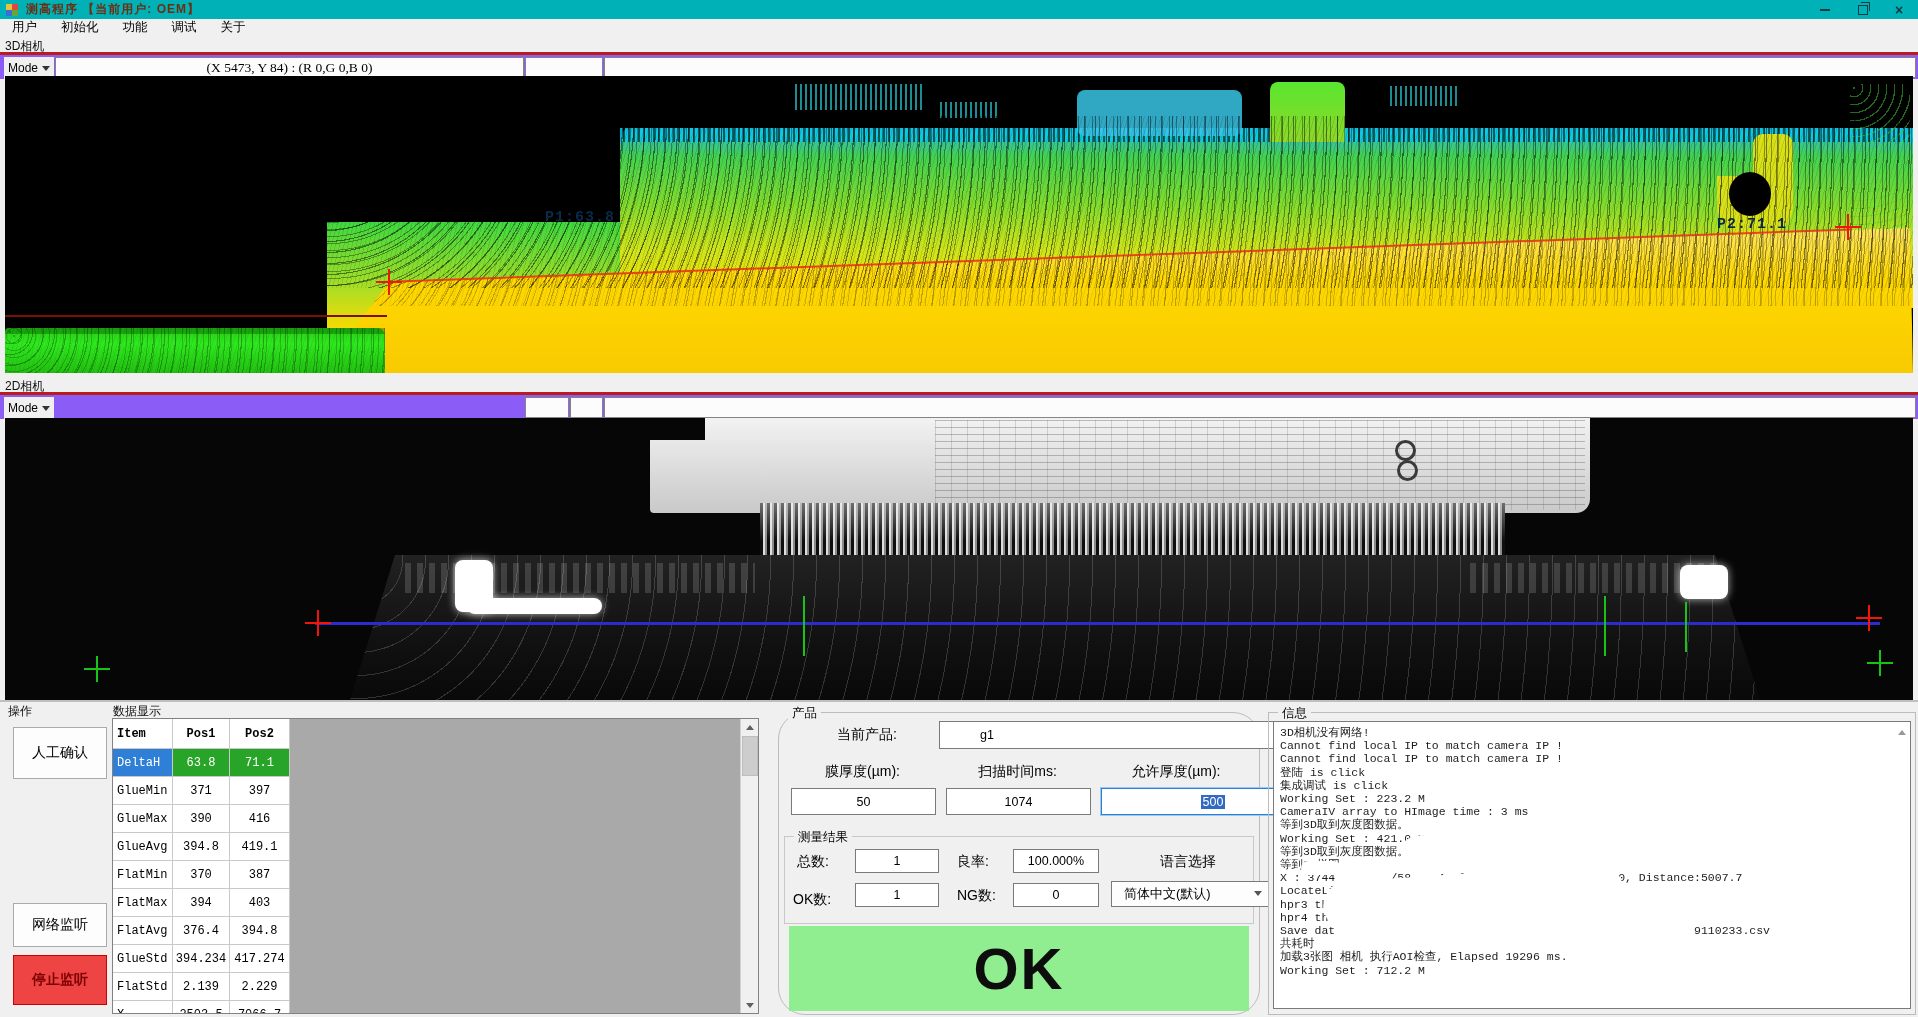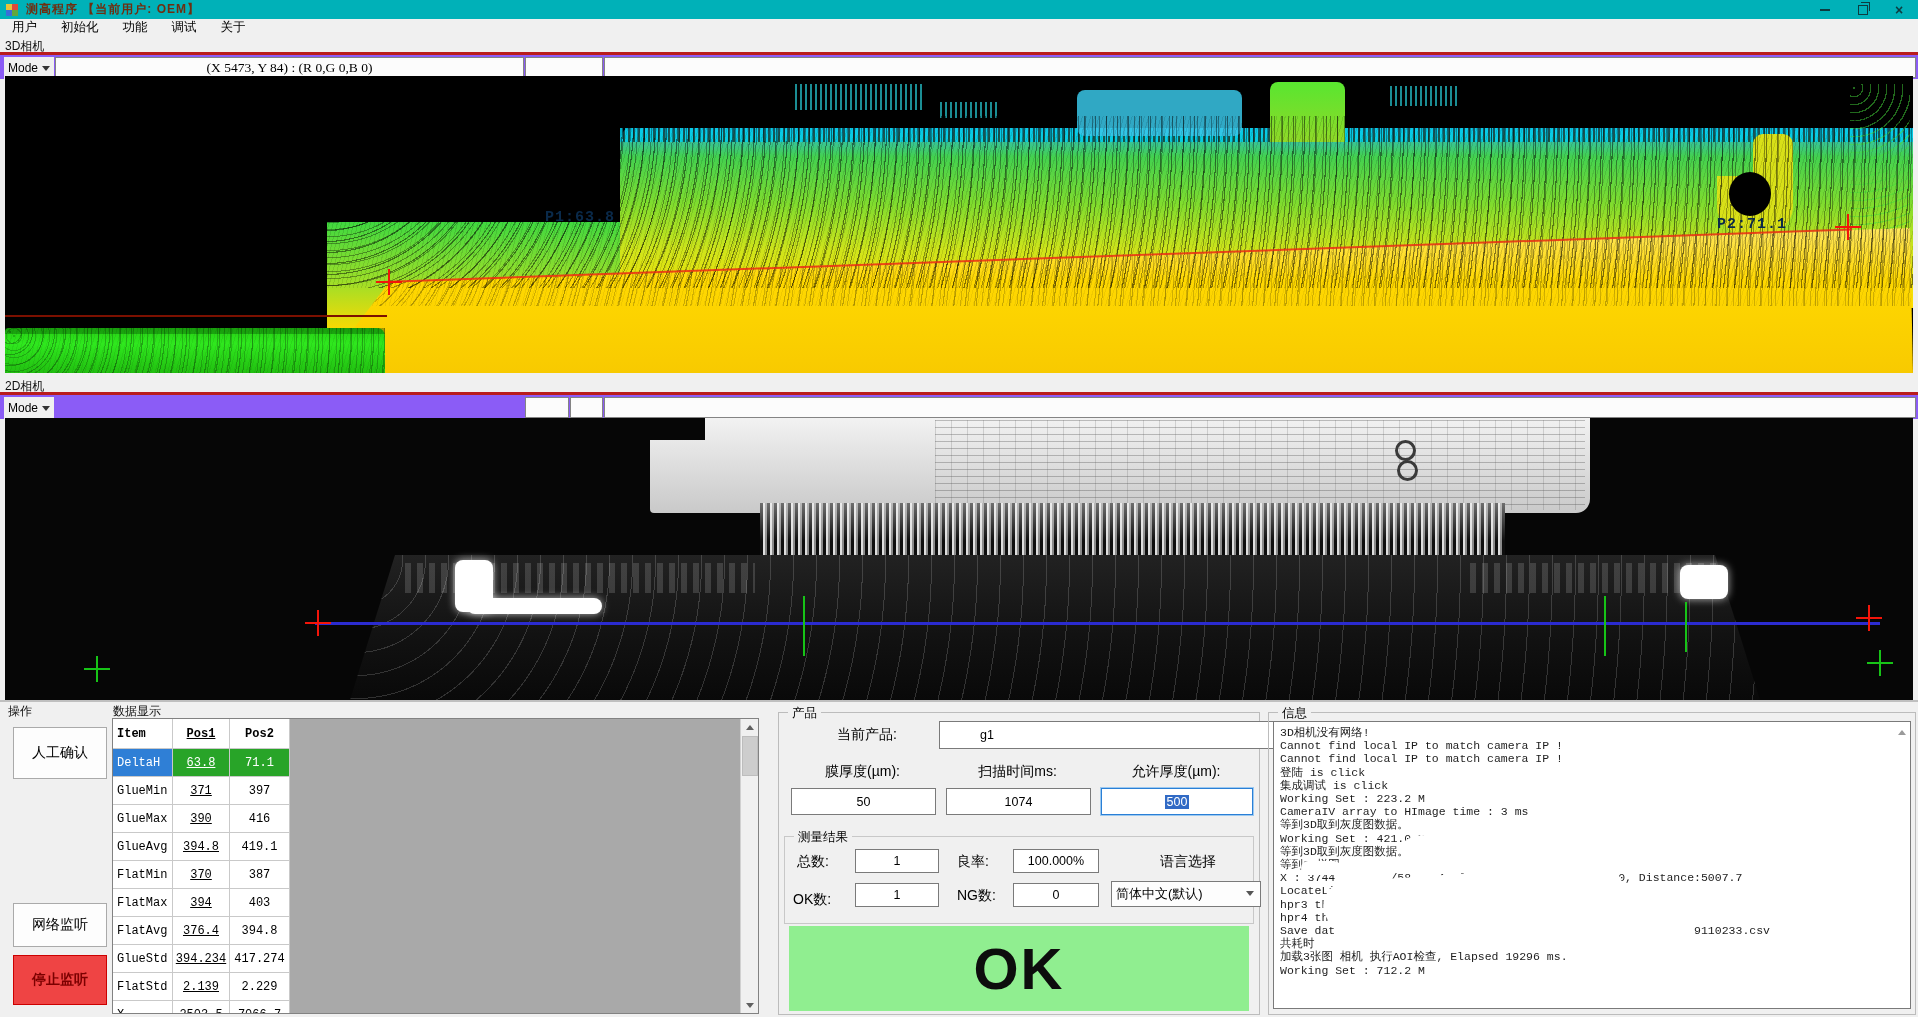--- a/index.html
+++ b/index.html
@@ -102,40 +102,40 @@
        display:flex;align-items:center;justify-content:center;cursor:default;}
   #btn-stop{background:#ef4444;color:#7c0000;font-weight:bold;border-color:#c00;}
 
   
   #listview{position:absolute;left:112px;top:718px;width:645px;height:294px;background:#a9a9a9;border:1px solid #828282;overflow:hidden;}
   .lv-table{position:absolute;left:0;top:0;font-family:"Liberation Mono","DejaVu Sans Mono",monospace;font-size:12px;}
   .lv-row{display:flex;}
   .lv-cell{background:#fff;border-right:1px solid #c9c9c9;border-bottom:1px solid #c9c9c9;height:27px;
      display:flex;align-items:center;justify-content:center;}
   .c0{width:55px;justify-content:flex-start;padding-left:4px;}
-  .c1{width:56px;text-decoration:underline;} .c2{width:59px;}
+  .c1{width:56px;} .c2{width:59px;}
   .lv-head .lv-cell{font-weight:bold;height:29px;}
   .hl .c0{background:#2f7fd6;color:#ffffff;}
   .hl .c1,.hl .c2{background:#28a428;color:#fff;}
   .scrollbar{position:absolute;top:0;right:0;width:17px;bottom:0;background:#f0f0f0;border-left:1px solid #d0d0d0;}
   .sb-btn{position:absolute;left:0;width:17px;height:16px;display:flex;align-items:center;justify-content:center;}
   .tri-up{width:0;height:0;border-left:4px solid transparent;border-right:4px solid transparent;border-bottom:5px solid #606060;}
   .tri-down{width:0;height:0;border-left:4px solid transparent;border-right:4px solid transparent;border-top:5px solid #606060;}
   .sb-thumb{position:absolute;left:1px;top:17px;width:14px;height:38px;background:#cdcdcd;border:1px solid #bdbdbd;}
 
   
   .groupbox{position:absolute;border:1px solid #bcbcbc;}
   .gb-label{position:absolute;top:-8px;left:9px;background:#f0f0f0;padding:0 4px;font-size:12.5px;}
   .field-label{position:absolute;font-size:14px;color:#000;}
   .tbox{position:absolute;background:#fff;border:1px solid #7a7a7a;font-size:12.5px;
         display:flex;align-items:center;justify-content:center;}
   .tbox.left{justify-content:flex-start;}
-  .focus{border:1px solid #2a7fd6;outline:1px solid #9cc9f0;}
+  .focus{border:1px solid #2a7fd6;outline:1px solid #9cc9f0;padding-left:36px;}
   .sel{background:#316ac5;color:#fff;padding:0 2px;}
-  .combo{position:absolute;background:#fdfdfd;border:1px solid #7a7a7a;font-size:13px;display:flex;align-items:center;padding-left:4px;}
+  .combo{position:absolute;background:#fdfdfd;border:1px solid #7a7a7a;font-size:13px;display:flex;align-items:center;padding-left:12px;}
   .combo .tri{position:absolute;right:6px;top:9px;width:0;height:0;border-left:4px solid transparent;border-right:4px solid transparent;border-top:5px solid #555;}
   #okbox{position:absolute;background:#90ee90;display:flex;align-items:center;justify-content:center;
      font-size:58px;font-weight:bold;color:#0d0d0d;letter-spacing:2px;}
 
   
   #logbox{position:absolute;background:#fff;border:1px solid #7a7a7a;overflow:hidden;}
   #log-text{position:absolute;left:6px;top:4px;right:18px;font-family:"Liberation Mono","DejaVu Sans Mono",monospace;
      font-size:11.5px;line-height:13.2px;white-space:pre;color:#1d1d1d;}
   .smudge{position:absolute;background:#fff;}
 </style>
@@ -314,21 +314,21 @@
       <div class="sb-btn" style="top:0;">
           <div class="tri-up"></div>
         </div>
       <div class="sb-thumb"></div>
       <div class="sb-btn" style="bottom:0;">
           <div class="tri-down"></div>
         </div>
     </div>
   </div>
 
-  <div class="groupbox" style="left:778px;top:712px;width:480px;height:301px;">
+  <div class="groupbox" style="left:778px;top:712px;width:480px;height:301px;border-radius:27px;">
     <div class="gb-label">产品</div>
     <div class="field-label" style="left:58px;top:13px;">当前产品:</div>
     <div class="tbox left" style="left:160px;top:8px;width:314px;height:26px;padding-left:40px;">g1</div>
     <div class="smudge" style="left:162px;top:9px;width:36px;height:24px;border-radius:40%;"></div>
 
     <div class="field-label" style="left:12px;top:50px;width:143px;text-align:center;">膜厚度(µm):</div>
     <div class="field-label" style="left:167px;top:50px;width:143px;text-align:center;">扫描时间ms:</div>
     <div class="field-label" style="left:322px;top:50px;width:150px;text-align:center;">允许厚度(µm):</div>
     <div class="tbox" style="left:12px;top:75px;width:143px;height:25px;">50</div>
     <div class="tbox" style="left:167px;top:75px;width:143px;height:25px;">1074</div>

